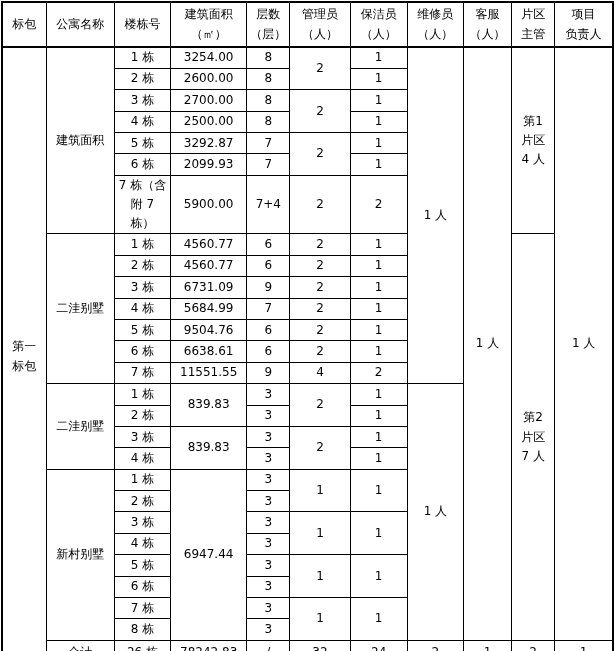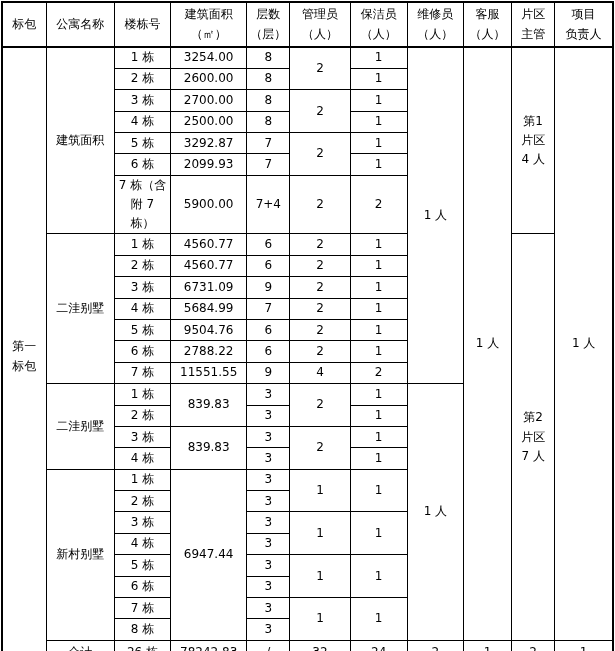--- a/index.html
+++ b/index.html
@@ -175,21 +175,21 @@
     </tr>
     <tr class="r">
       <td>5 栋</td>
       <td>9504.76</td>
       <td>6</td>
       <td>2</td>
       <td>1</td>
     </tr>
     <tr class="r">
       <td>6 栋</td>
-      <td>2788.22</td>
+      <td>6638.61</td>
       <td>6</td>
       <td>2</td>
       <td>1</td>
     </tr>
     <tr class="r">
       <td>7 栋</td>
       <td>11551.55</td>
       <td>9</td>
       <td class="bold">4</td>
       <td>2</td>

